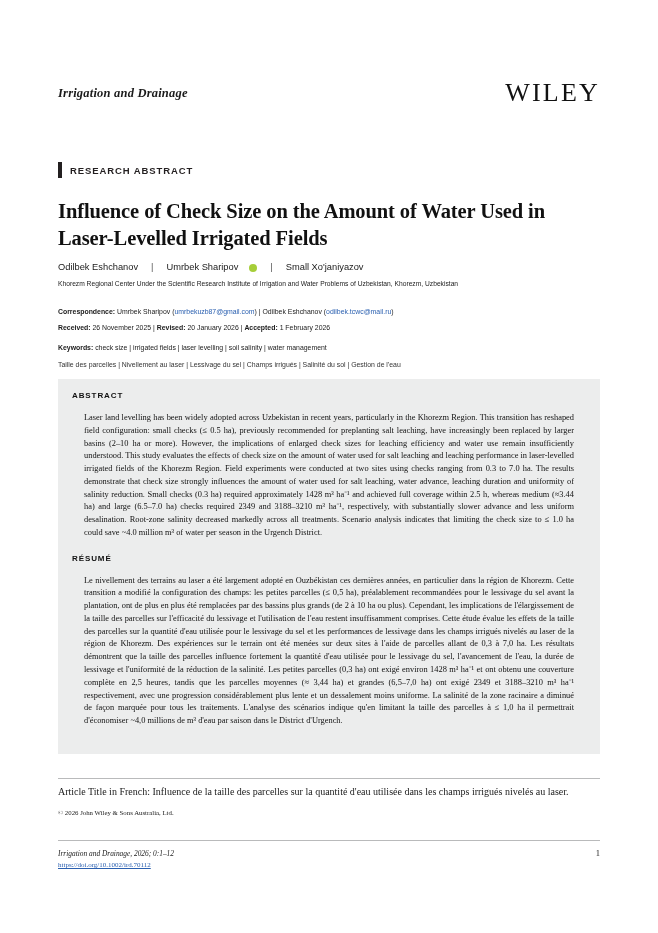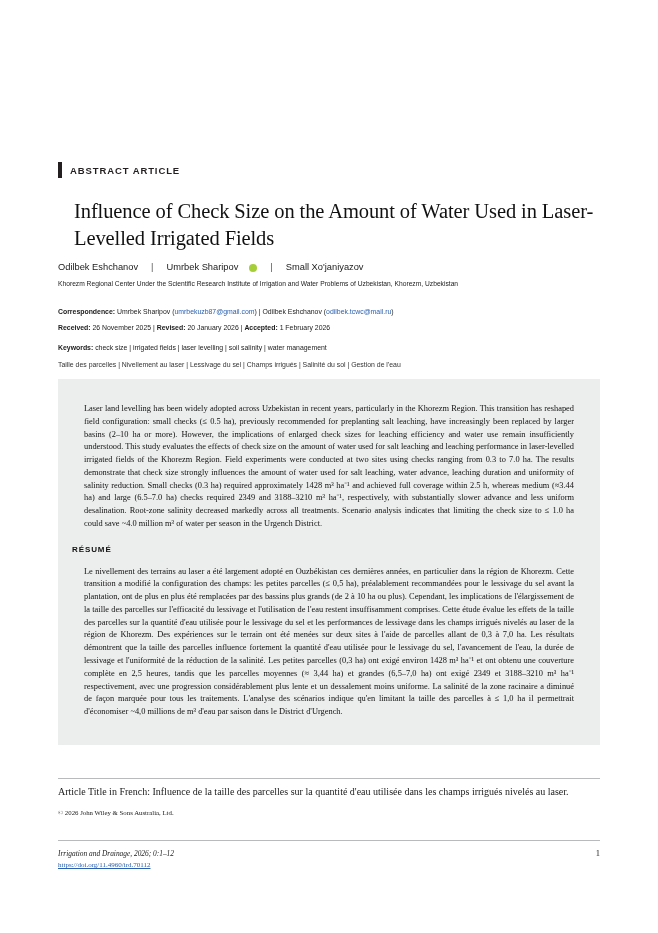--- a/index.html
+++ b/index.html
@@ -84,25 +84,24 @@
   }
 
   
   .title {
     position: absolute;
     top: 198px;
     left: 0;
     width: 530px;
     font-family: "Liberation Serif", serif;
     font-size: 20.5px;
-    font-weight: normal;
+    font-weight: bold;
     line-height: 1.32;
     color: #111111;
     letter-spacing: -0.1px;
-    margin-left: 16px;
   }
 
   
   .authors {
     position: absolute;
     top: 262px;
     left: 0;
     width: 530px;
     font-family: "Liberation Sans", sans-serif;
     font-size: 9.3px;
@@ -229,24 +228,28 @@
     font-size: 8.5px;
     color: #1a1a1a;
   }
 </style>
 </head>
 <body>
 
 <div class="page">
   <div class="inner">
 
+    <div class="header">
+      <div class="journal-name">Irrigation and Drainage</div>
+      <div class="wiley-logo">WILEY</div>
+    </div>
 
     <div class="article-type-row">
       <div class="type-bar"></div>
-      <div class="article-type">ABSTRACT ARTICLE</div>
+      <div class="article-type">RESEARCH ABSTRACT</div>
     </div>
 
     <div class="title">Influence of Check Size on the Amount of Water Used in Laser-Levelled Irrigated Fields</div>
 
     <div class="authors">
       <span>Odilbek Eshchanov</span>
       <span class="sep">|</span>
       <span>Umrbek Sharipov</span>
       <span class="orcid"></span>
       <span class="sep">|</span>
@@ -273,29 +276,30 @@
 
     <div class="meta meta-keywords">
       <b>Keywords:</b>
       <span>check size | irrigated fields | laser levelling | soil salinity | water management</span>
     </div>
     <div class="meta meta-keywords-fr">
       <span>Taille des parcelles | Nivellement au laser | Lessivage du sel | Champs irrigués | Salinité du sol | Gestion de l'eau</span>
     </div>
 
     <div class="abstract-box">
+      <div class="sec-head">ABSTRACT</div>
       <p class="abs-text">Laser land levelling has been widely adopted across Uzbekistan in recent years, particularly in the Khorezm Region. This transition has reshaped field configuration: small checks (≤ 0.5 ha), previously recommended for preplanting salt leaching, have increasingly been replaced by larger basins (2–10 ha or more). However, the implications of enlarged check sizes for leaching efficiency and water use remain insufficiently understood. This study evaluates the effects of check size on the amount of water used for salt leaching and leaching performance in laser-levelled irrigated fields of the Khorezm Region. Field experiments were conducted at two sites using checks ranging from 0.3 to 7.0 ha. The results demonstrate that check size strongly influences the amount of water used for salt leaching, water advance, leaching duration and uniformity of salinity reduction. Small checks (0.3 ha) required approximately 1428 m³ ha⁻¹ and achieved full coverage within 2.5 h, whereas medium (≈3.44 ha) and large (6.5–7.0 ha) checks required 2349 and 3188–3210 m³ ha⁻¹, respectively, with substantially slower advance and less uniform desalination. Root-zone salinity decreased markedly across all treatments. Scenario analysis indicates that limiting the check size to ≤ 1.0 ha could save ~4.0 million m³ of water per season in the Urgench District.</p>
       <div class="sec-head second">RÉSUMÉ</div>
       <p class="abs-text">Le nivellement des terrains au laser a été largement adopté en Ouzbékistan ces dernières années, en particulier dans la région de Khorezm. Cette transition a modifié la configuration des champs: les petites parcelles (≤ 0,5 ha), préalablement recommandées pour le lessivage du sel avant la plantation, ont de plus en plus été remplacées par des bassins plus grands (de 2 à 10 ha ou plus). Cependant, les implications de l'élargissement de la taille des parcelles sur l'efficacité du lessivage et l'utilisation de l'eau restent insuffisamment comprises. Cette étude évalue les effets de la taille des parcelles sur la quantité d'eau utilisée pour le lessivage du sel et les performances de lessivage dans les champs irrigués nivelés au laser de la région de Khorezm. Des expériences sur le terrain ont été menées sur deux sites à l'aide de parcelles allant de 0,3 à 7,0 ha. Les résultats démontrent que la taille des parcelles influence fortement la quantité d'eau utilisée pour le lessivage du sel, l'avancement de l'eau, la durée de lessivage et l'uniformité de la réduction de la salinité. Les petites parcelles (0,3 ha) ont exigé environ 1428 m³ ha⁻¹ et ont obtenu une couverture complète en 2,5 heures, tandis que les parcelles moyennes (≈ 3,44 ha) et grandes (6,5–7,0 ha) ont exigé 2349 et 3188–3210 m³ ha⁻¹ respectivement, avec une progression considérablement plus lente et un dessalement moins uniforme. La salinité de la zone racinaire a diminué de façon marquée pour tous les traitements. L'analyse des scénarios indique qu'en limitant la taille des parcelles à ≤ 1,0 ha il permettrait d'économiser ~4,0 millions de m³ d'eau par saison dans le District d'Urgench.</p>
     </div>
 
     <div class="rule rule-top"></div>
     <div class="footnote fn-title-fr">Article Title in French: Influence de la taille des parcelles sur la quantité d'eau utilisée dans les champs irrigués nivelés au laser.</div>
     <div class="footnote fn-copyright">© 2026 John Wiley &amp; Sons Australia, Ltd.</div>
     <div class="rule rule-bottom"></div>
     <div class="footer-left">
       <span>Irrigation and Drainage, 2026; 0:1–12</span>
-      <a class="doi" href="#">https://doi.org/11.4960/ird.70112</a>
+      <a class="doi" href="#">https://doi.org/10.1002/ird.70112</a>
     </div>
     <div class="page-number">1</div>
 
   </div>
 </div>
 
 </body></html>

